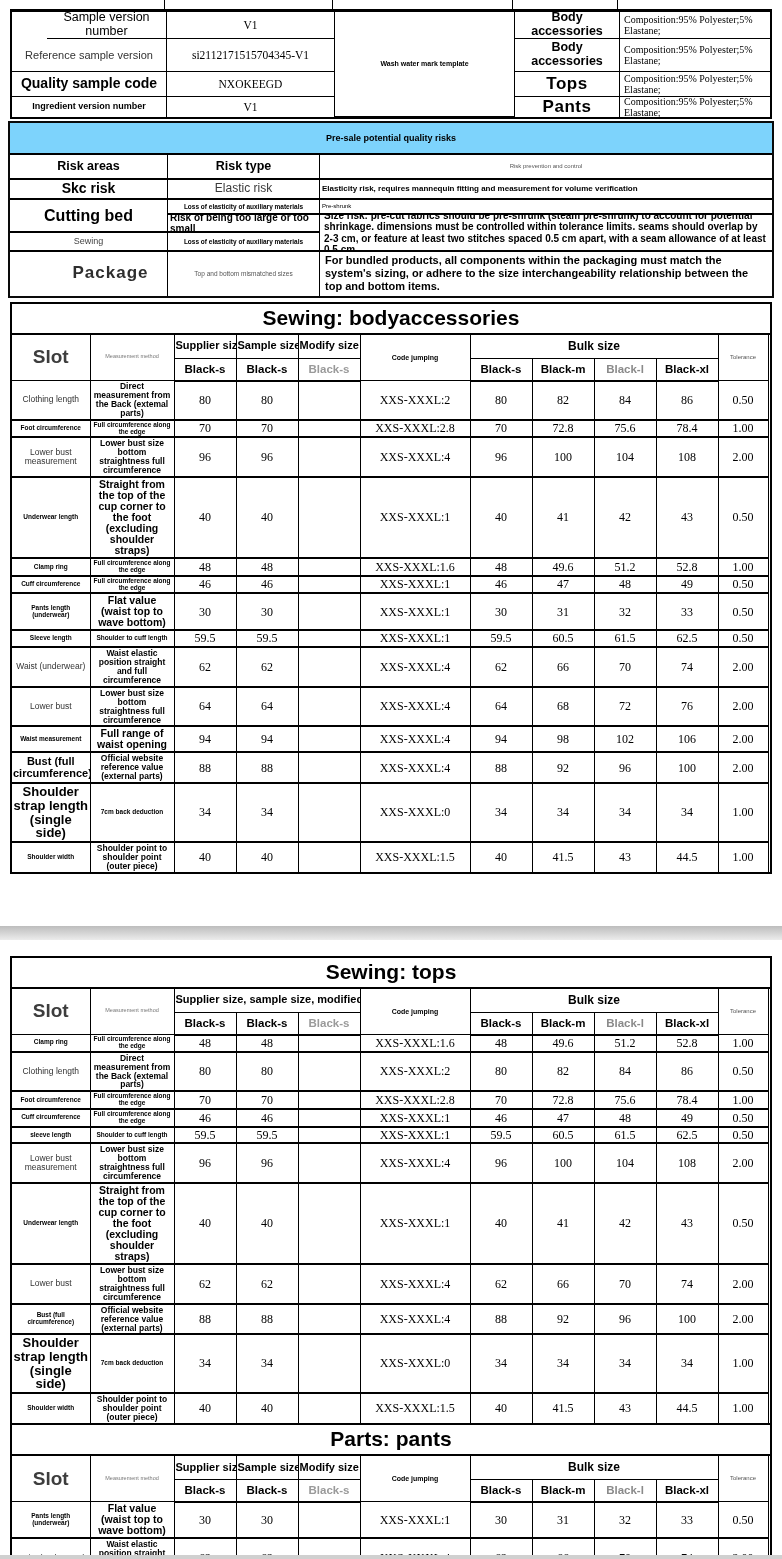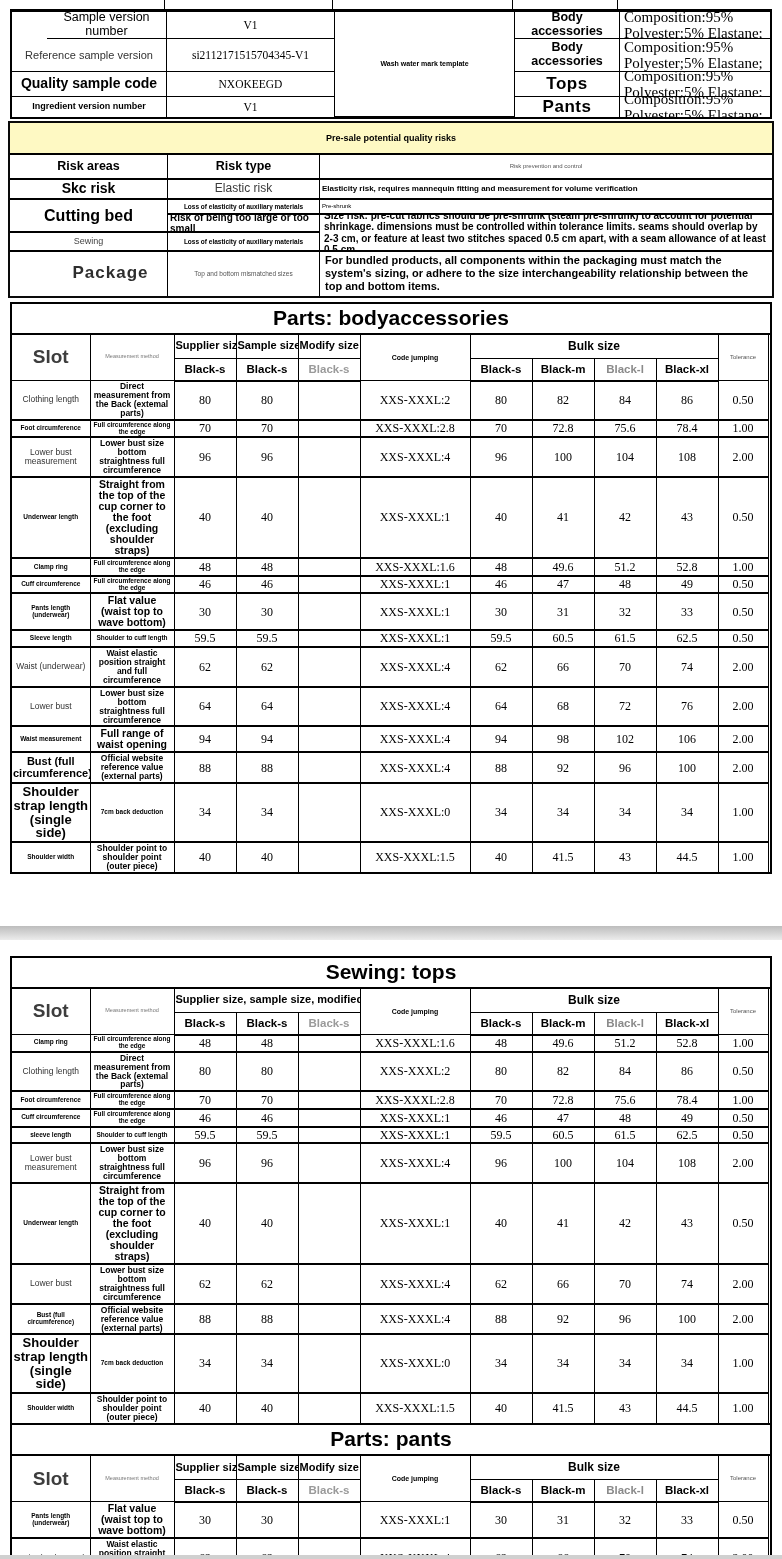--- a/index.html
+++ b/index.html
@@ -19,25 +19,25 @@
   .ic.last-col{border-right:none;}
   .ic.last-row{border-bottom:none;}
   .ilab1{font-weight:400;font-size:12.5px;margin-left:35px;}
   .ilab2{font-size:11px;color:#333;}
   .ilab3{font-weight:700;font-size:14px;}
   .ilab4{font-weight:700;font-size:9px;}
   .ival{font-family:"Liberation Serif",serif;font-size:11.5px;word-break:break-all;padding:0 4px;}
   .iwash{grid-column:3;grid-row:1/5;font-weight:700;font-size:7px;}
   .ipart{font-weight:700;font-size:12.5px;}
   .ipart.big{font-size:17px;letter-spacing:.5px;}
-  .icomp{font-family:"Liberation Serif",serif;font-size:15px;justify-content:flex-start;
+  .icomp{font-family:"Liberation Serif",serif;font-size:10px;justify-content:flex-start;
          text-align:left;padding-left:4px;}
   
   .risk{margin:2px 8px 0;border:2.5px solid #0a0a0a;}
-  .risk-band{height:30px;background:#fef9c3;border-bottom:2px solid #000;display:flex;
+  .risk-band{height:30px;background:#7dd3fc;border-bottom:2px solid #000;display:flex;
              align-items:center;justify-content:center;font-weight:700;font-size:9px;}
   .risk-grid{display:grid;grid-template-columns:158px 152px 1fr;
              grid-template-rows:25px 20px 15px 18px 19px auto;}
   .rc{border-right:1.5px solid #000;border-bottom:2px solid #000;display:flex;
       align-items:center;justify-content:center;text-align:center;line-height:1.1;overflow:hidden;padding:1px 2px;}
   .rc.c3{border-right:none;}
   .rc.bnone{border-bottom:none;}
   .rhead{font-weight:700;font-size:12.5px;}
   .rhead-sm{font-size:6px;color:#555;}
   .r-skc{font-weight:700;font-size:14px;}
@@ -146,21 +146,21 @@
     <div class="rc r-tiny" style="grid-column:2;grid-row:5">Loss of elasticity of auxiliary materials</div>
 
     <div class="rc r-pkg bnone" style="grid-column:1;grid-row:6">Package</div>
     <div class="rc r-mis bnone" style="grid-column:2;grid-row:6">Top and bottom mismatched sizes</div>
     <div class="rc r-pkgtxt c3 bnone" style="grid-column:3;grid-row:6">For bundled products, all components within the packaging must match the system's sizing, or adhere to the size interchangeability relationship between the top and bottom items.</div>
   </div>
 </div>
 
 <div class="sheet">
   <div>
-      <div class="pt-title">Parts: bodyaccessories</div>
+      <div class="pt-title">Sewing: bodyaccessories</div>
       <table class="pt">
         <colgroup>
           <col style="width: 78px;">
           <col style="width: 84px;">
           <col style="width: 62px;">
           <col style="width: 62px;">
           <col style="width: 62px;">
           <col style="width: 110px;">
           <col style="width: 62px;">
           <col style="width: 62px;">

